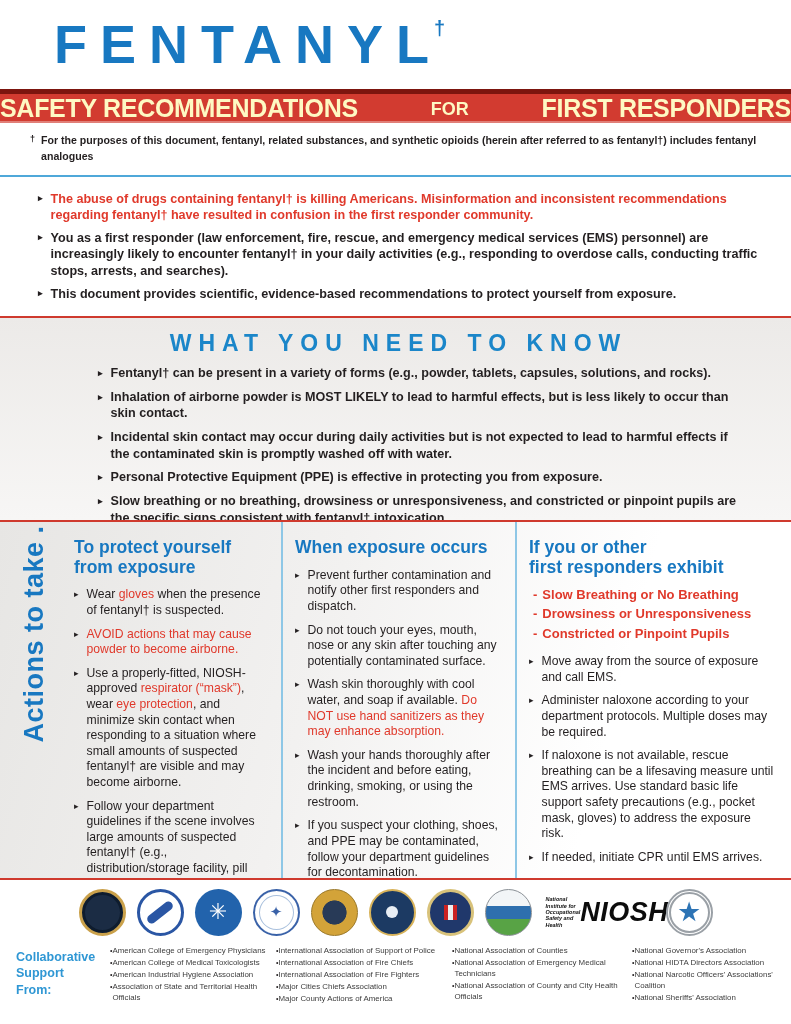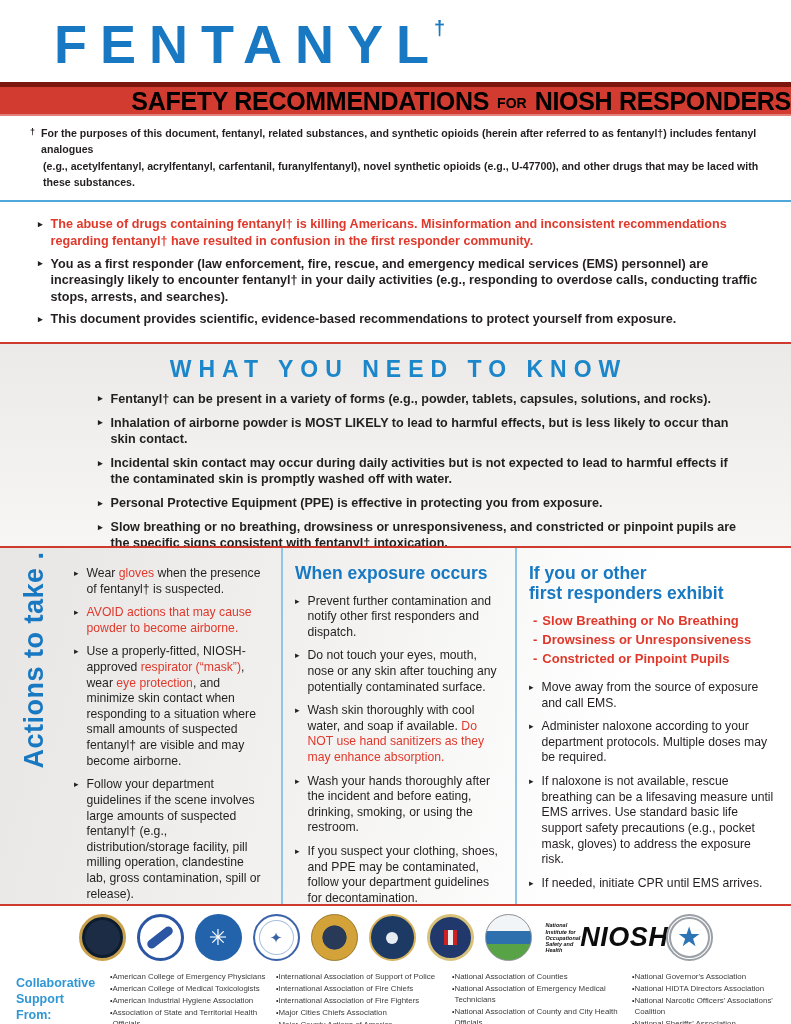--- a/index.html
+++ b/index.html
@@ -5,25 +5,25 @@
   * { box-sizing: border-box; margin: 0; padding: 0; }
   html, body { background: #fff; }
   body { font-family: "Liberation Sans", sans-serif; color: #231f20; }
   .page { position: relative; width: 791px; height: 1024px; background: #fff; overflow: hidden; margin: 0 auto; }
 
   
   .title-row { padding: 16px 12px 0 54px; }
   .big-title { font-size: 54px; font-weight: bold; color: #1878c1; letter-spacing: 13px; line-height: 1.05; display: inline; }
   .title-dagger { font-size: 20px; color: #1878c1; vertical-align: 28px; margin-left: -8px; font-weight: bold; }
 
-  .banner { margin-top: 9px; background: #d23b30; border-top: 5px solid #7c150e; height: 34px;
-            display: flex; align-items: center; justify-content: flex-end; color: #000000; font-weight: bold;
+  .banner { margin-top: 16px; background: #d23b30; border-top: 5px solid #7c150e; height: 34px;
+            display: flex; align-items: center; justify-content: space-between; color: #fef9c3; font-weight: bold;
             box-shadow: inset 0 -2px 0 rgba(255,255,255,0.35); }
   .banner-main, .banner-end { font-size: 25px; letter-spacing: -0.3px; }
-  .banner-for { font-size: 14px; margin: 3px 8px 0 8px; }
+  .banner-for { font-size: 18px; margin: 3px 8px 0 8px; }
 
   .footnote { display: flex; gap: 6px; padding: 9px 24px 6px 30px; font-size: 10.6px; font-weight: bold; line-height: 1.55; }
   .fn-sym { font-size: 9px; padding-top: 1px; }
   .fn-line2 { padding-left: 2px; }
   .blue-rule { height: 2px; background: #4fa8d9; margin-top: 4px; }
 
   
   .li { display: flex; gap: 8px; margin: 5px 0; }
   .marker { flex: 0 0 auto; font-size: 9px; padding-top: 2.5px; color: #231f20; }
   .li-text { flex: 1; }
@@ -93,28 +93,27 @@
 
 <div class="page">
 
   <div class="title-row">
     <span class="big-title">FENTANYL</span><span class="title-dagger">†</span>
   </div>
 
   <div class="banner">
     <span class="banner-main">SAFETY RECOMMENDATIONS</span>
     <span class="banner-for">FOR</span>
-    <span class="banner-end">NIOSH RESPONDERS</span>
+    <span class="banner-end">FIRST RESPONDERS</span>
   </div>
 
   <div class="footnote">
     <span class="fn-sym">†</span>
     <div>
       <div>For the purposes of this document, fentanyl, related substances, and synthetic opioids (herein after referred to as fentanyl†) includes fentanyl analogues</div>
-      <div class="fn-line2">(e.g., acetylfentanyl, acrylfentanyl, carfentanil, furanylfentanyl), novel synthetic opioids (e.g., U-47700), and other drugs that may be laced with these substances.</div>
     </div>
   </div>
 
   <div class="blue-rule"></div>
 
   <div class="intro">
       <div class="li">
         <span class="marker">▸</span>
         <span class="li-text"><span class="red">The abuse of drugs containing fentanyl† is killing Americans.  Misinformation and inconsistent recommendations regarding fentanyl† have resulted in confusion in the first responder community.</span></span>
       </div>
@@ -153,20 +152,24 @@
         </div>
       </div>
   </div>
 
   <div class="actions">
     <div class="sidebar">
       <div class="sidebar-label">Actions to take . . .</div>
     </div>
 
     <div class="col col-1">
+      <div class="col-h">
+        <div>To protect yourself</div>
+        <div>from exposure</div>
+      </div>
       <div>
           <div class="li">
             <span class="marker">▸</span>
             <span class="li-text"><span>Wear </span><span class="red">gloves</span><span> when the presence of fentanyl† is suspected.</span></span>
           </div>
           <div class="li">
             <span class="marker">▸</span>
             <span class="li-text"><span class="red">AVOID actions that may cause powder to become airborne.</span></span>
           </div>
           <div class="li">

